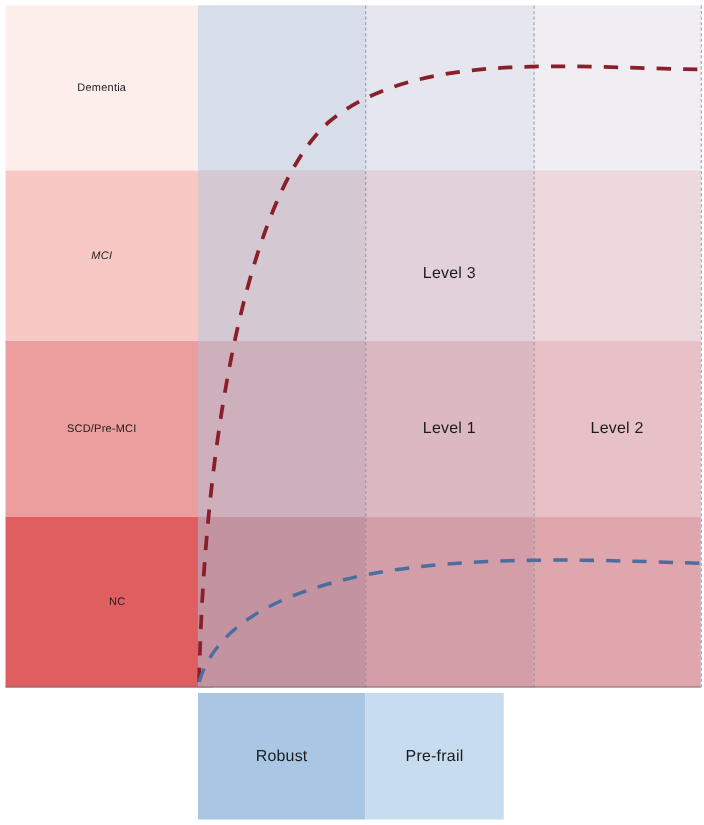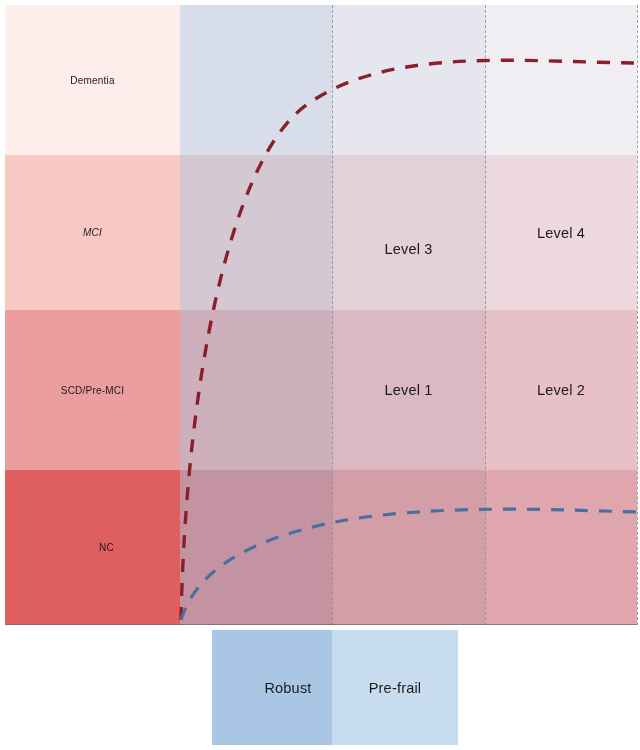--- a/index.html
+++ b/index.html
@@ -24,21 +24,21 @@
          border-left:1.4px dashed #8a8f96;opacity:.85;}
 
   
   .level{position:absolute;display:flex;align-items:center;justify-content:center;
          font-size:14.5px;color:#1b1b1b;letter-spacing:.2px;}
 
   
   .footcell{position:absolute;top:630px;height:115px;
             display:flex;align-items:center;justify-content:center;
             font-size:14.5px;color:#1b1b1b;letter-spacing:.2px;}
-  .footcell.f0{left:180px;width:152px;background:#a9c7e4;margin-left:32px;}
+  .footcell.f0{left:180px;width:152px;background:#a9c7e4;}
   .footcell.f1{left:332px;width:126px;background:#c7dcef;}
   .footcell.f2{left:485px;width:152px;background:#dfeefa;}
 
   
   .axis{position:absolute;left:5px;top:624px;width:632px;height:1px;
         background:#6b6b6b;opacity:.75;}
 
   svg.curves{position:absolute;left:0;top:0;width:640px;height:750px;
              pointer-events:none;}
 </style>
@@ -71,23 +71,20 @@
   <div style="position:absolute;left:180px;top:310px;width:457px;height:160px;background:rgba(236,157,157,0.55);"></div>
   <div style="position:absolute;left:180px;top:470px;width:457px;height:155px;background:rgba(223,95,96,0.50);"></div>
 
   <div class="vdash" style="left:332px;"></div>
   <div class="vdash" style="left:485px;"></div>
   <div class="vdash" style="left:637px;"></div>
 
   <div class="level" style="left:332px;top:155px;width:153px;height:187px;">
     <span>Level 3</span>
   </div>
-  <div class="level" style="left:485px;top:155px;width:152px;height:155px;">
-    <span>Level 4</span>
-  </div>
   <div class="level" style="left:332px;top:310px;width:153px;height:160px;">
     <span>Level 1</span>
   </div>
   <div class="level" style="left:485px;top:310px;width:152px;height:160px;">
     <span>Level 2</span>
   </div>
 
   <div class="axis"></div>
 
   <svg class="curves" viewBox="0 0 640 750" xmlns="http://www.w3.org/2000/svg">

